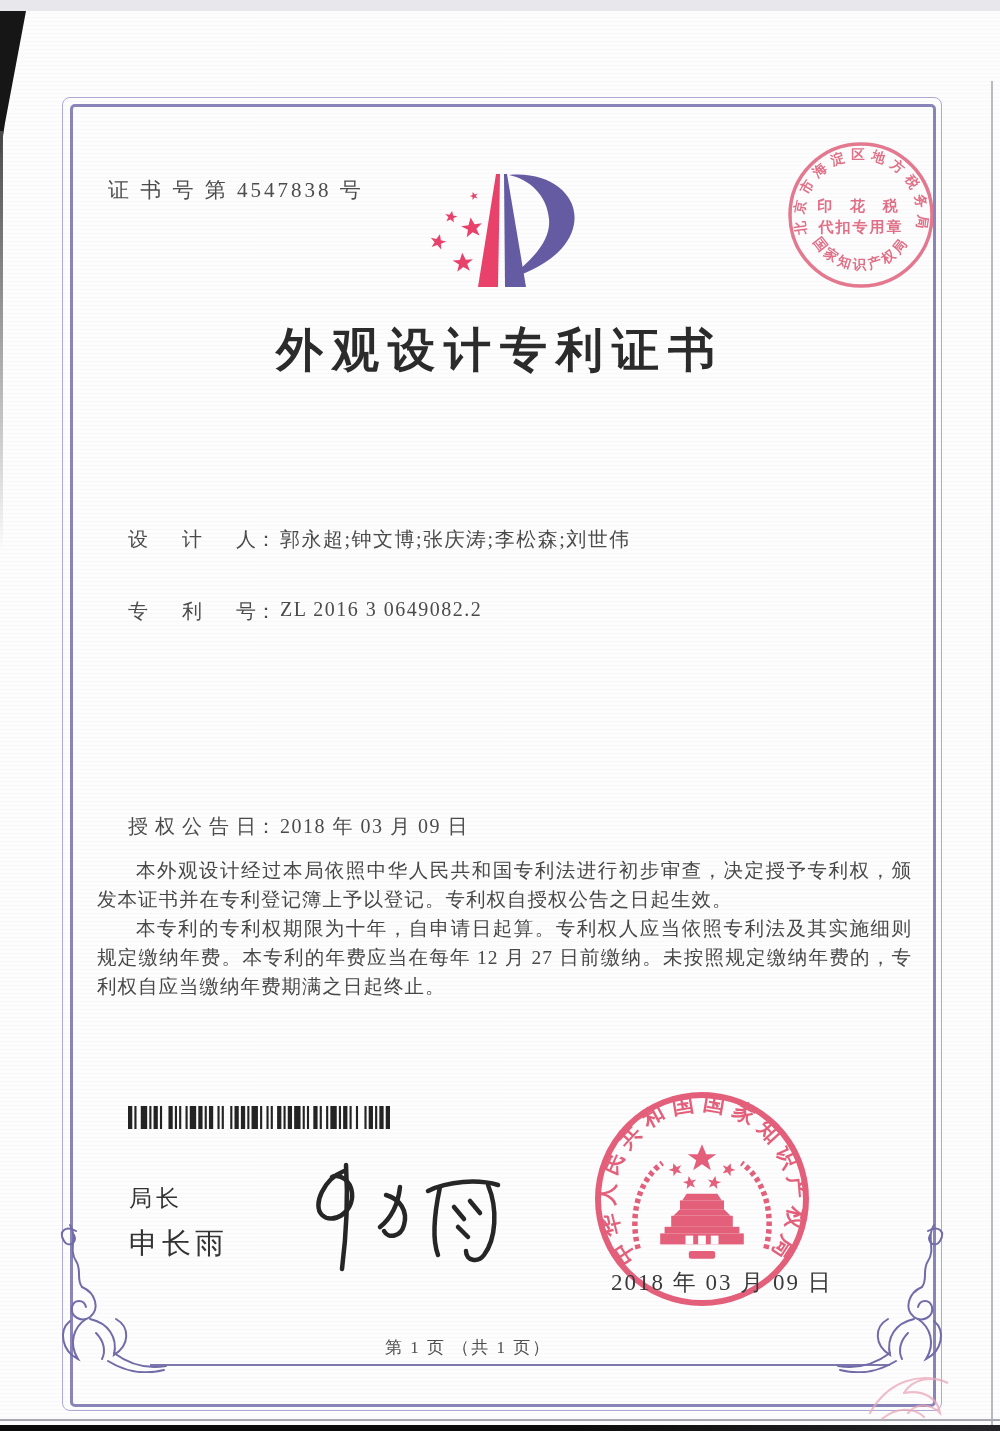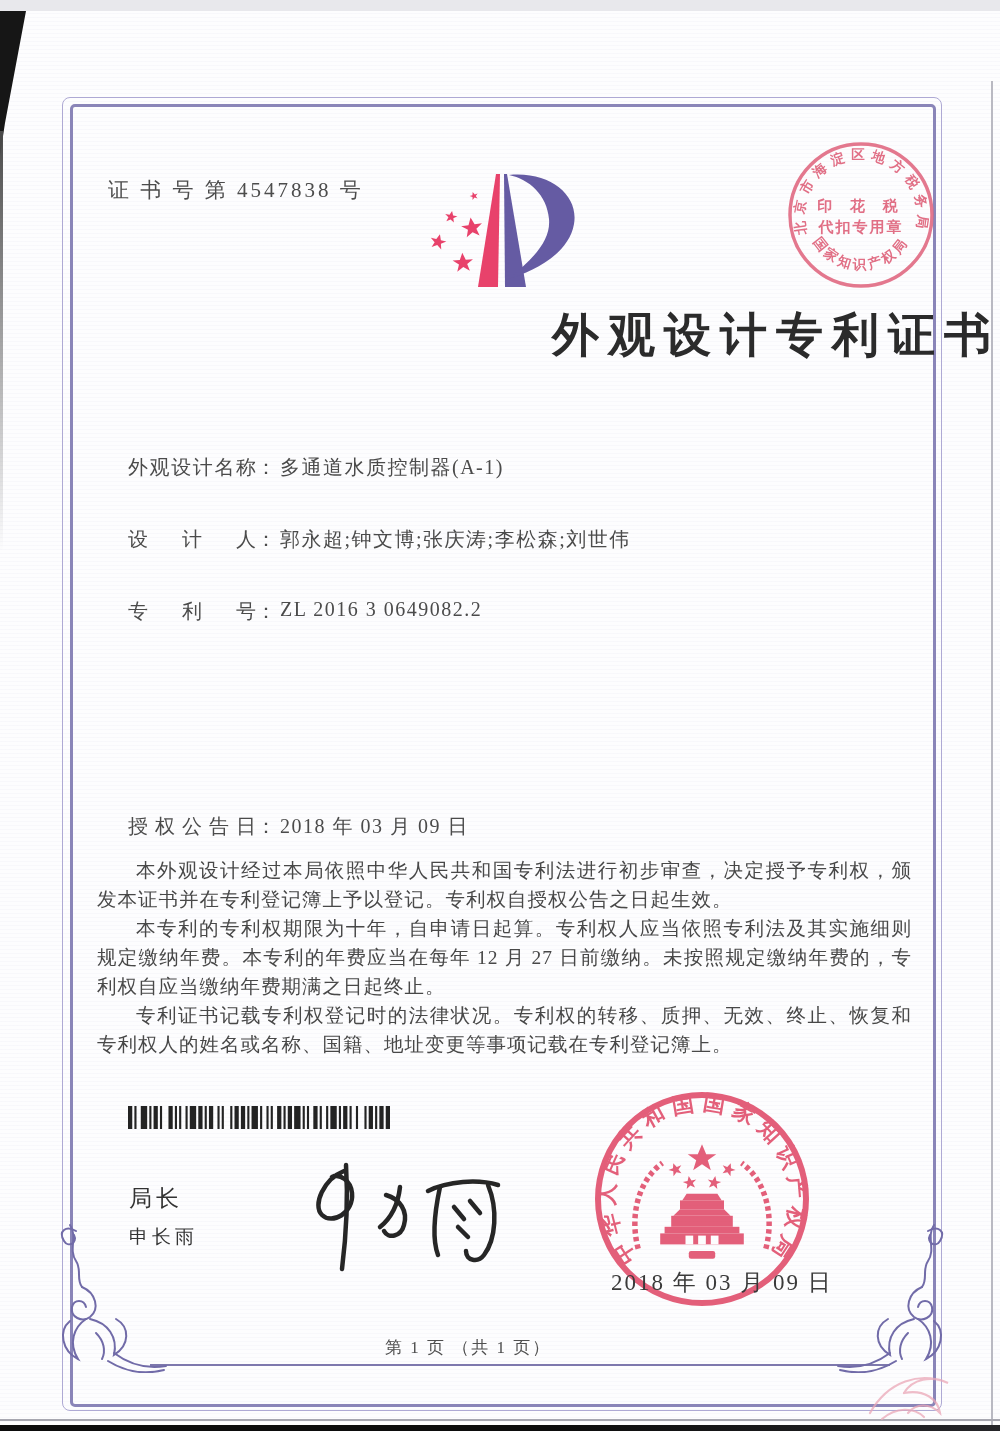--- a/index.html
+++ b/index.html
@@ -22,33 +22,33 @@
   .band-bottom{left:0;top:1414px;width:1000px;height:17px;
     background:linear-gradient(90deg,#0c0c0c 0 55%, #1b1b1d 80%, #26262a);}
   
   .frame-outer{position:absolute;left:62px;top:86px;width:878px;height:1312px;
     border:1.5px solid #aea9d4;border-radius:8px;}
   .frame-inner{position:absolute;left:70px;top:93px;width:860px;height:1297px;
     border:3px solid #8a85b8;border-radius:5px;}
   .bottom-rule{position:absolute;left:150px;top:1353px;width:740px;height:2px;background:#7d78ad;}
   
   .cert-no{position:absolute;left:108px;top:165px;font-size:21px;color:#4c4c4c;letter-spacing:3px;}
-  .title{position:absolute;left:0;top:293px;width:1000px;text-align:right;
+  .title{position:absolute;left:0;top:308px;width:1000px;text-align:center;
     font-size:47px;font-weight:700;color:#2b2b2b;letter-spacing:9px;}
   .field-row{position:absolute;left:128px;width:780px;font-size:20px;color:#4b4b4b;}
   .field-label{display:inline-block;width:128px;text-align:justify;text-align-last:justify;vertical-align:top;}
   .field-colon{display:inline-block;vertical-align:top;}
   .field-value{display:inline-block;margin-left:4px;letter-spacing:1.5px;vertical-align:top;}
   .f0{top:443px;} .f1{top:515px;} .f2{top:587px;} .f3{top:658px;} .f4{top:730px;} .f5{top:802px;text-decoration:underline;}
   .paragraphs{position:absolute;left:97px;top:845px;width:815px;
     font-size:19.5px;line-height:29px;color:#484848;text-align:justify;letter-spacing:1px;}
   .paragraphs p{margin:0;text-indent:2em;}
   .director-title{position:absolute;left:129px;top:1172px;font-size:23px;color:#333;
     letter-spacing:4px;font-family:"DejaVu Sans",sans-serif;}
-  .director-name{position:absolute;left:129px;top:1213px;font-size:19px;color:#333;
+  .director-name{position:absolute;left:129px;top:1213px;font-size:29px;color:#333;
     letter-spacing:4px;font-family:Liberation Sans, sans-serif;}
   .seal-date{position:absolute;left:611px;top:1256px;font-size:23px;color:#3a3a3a;letter-spacing:2px;}
   .page-footer{position:absolute;left:468px;top:1325px;transform:translateX(-50%);
     font-size:17px;color:#4f4f4f;letter-spacing:2px;white-space:nowrap;}
   
   .logo{position:absolute;left:420px;top:150px;}
   .tax-stamp{position:absolute;left:780px;top:126px;opacity:.87;}
   .big-seal{position:absolute;left:588px;top:1076px;opacity:.88;}
   .signature{position:absolute;left:282px;top:1146px;}
   .barcode{position:absolute;left:128px;top:1095px;}
@@ -99,37 +99,33 @@
     <text x="81" y="74" text-anchor="middle" font-size="15" fill="#dd5a74" letter-spacing="7" font-weight="bold">印 花 税</text>
     <text x="81" y="95" text-anchor="middle" font-size="15" fill="#dd5a74" letter-spacing="2" font-weight="bold">代扣专用章</text>
     <path id="taxBottom" d="M 33,104 A 55,55 0 0 0 129,104" fill="none"></path>
     <text font-size="13.5" fill="#dd5a74" letter-spacing="3" font-weight="bold">
       <textPath href="#taxBottom" startOffset="50%" text-anchor="middle">国家知识产权局</textPath>
     </text>
   </svg>
 
   <div class="title">外观设计专利证书</div>
 
-  <div class="field-row f0">
-    <span class="field-label">外观设计名称</span><span class="field-colon">：</span><span class="field-value">多通道水质控制器(A-1)</span>
-  </div>
   <div class="field-row f1">
     <span class="field-label">设计人</span><span class="field-colon">：</span><span class="field-value">郭永超;钟文博;张庆涛;李松森;刘世伟</span>
   </div>
   <div class="field-row f2">
     <span class="field-label">专利号</span><span class="field-colon">：</span><span class="field-value">ZL 2016 3 0649082.2</span>
   </div>
   <div class="field-row f5">
     <span class="field-label">授权公告日</span><span class="field-colon">：</span><span class="field-value">2018 年 03 月 09 日</span>
   </div>
 
   <div class="paragraphs">
     <p>本外观设计经过本局依照中华人民共和国专利法进行初步审查，决定授予专利权，颁发本证书并在专利登记簿上予以登记。专利权自授权公告之日起生效。</p>
     <p>本专利的专利权期限为十年，自申请日起算。专利权人应当依照专利法及其实施细则规定缴纳年费。本专利的年费应当在每年 12 月 27 日前缴纳。未按照规定缴纳年费的，专利权自应当缴纳年费期满之日起终止。</p>
-    <p>专利证书记载专利权登记时的法律状况。专利权的转移、质押、无效、终止、恢复和专利权人的姓名或名称、国籍、地址变更等事项记载在专利登记簿上。</p>
   </div>
 
   <svg class="barcode" id="barcode-svg" width="262" height="23">
       <rect x="0.00" y="0" width="4.26" height="23" fill="#232323"></rect>
       <rect x="6.39" y="0" width="2.13" height="23" fill="#232323"></rect>
       <rect x="12.78" y="0" width="6.39" height="23" fill="#232323"></rect>
       <rect x="21.30" y="0" width="2.13" height="23" fill="#232323"></rect>
       <rect x="25.56" y="0" width="4.26" height="23" fill="#232323"></rect>
       <rect x="31.95" y="0" width="2.13" height="23" fill="#232323"></rect>
       <rect x="40.47" y="0" width="4.26" height="23" fill="#232323"></rect>

